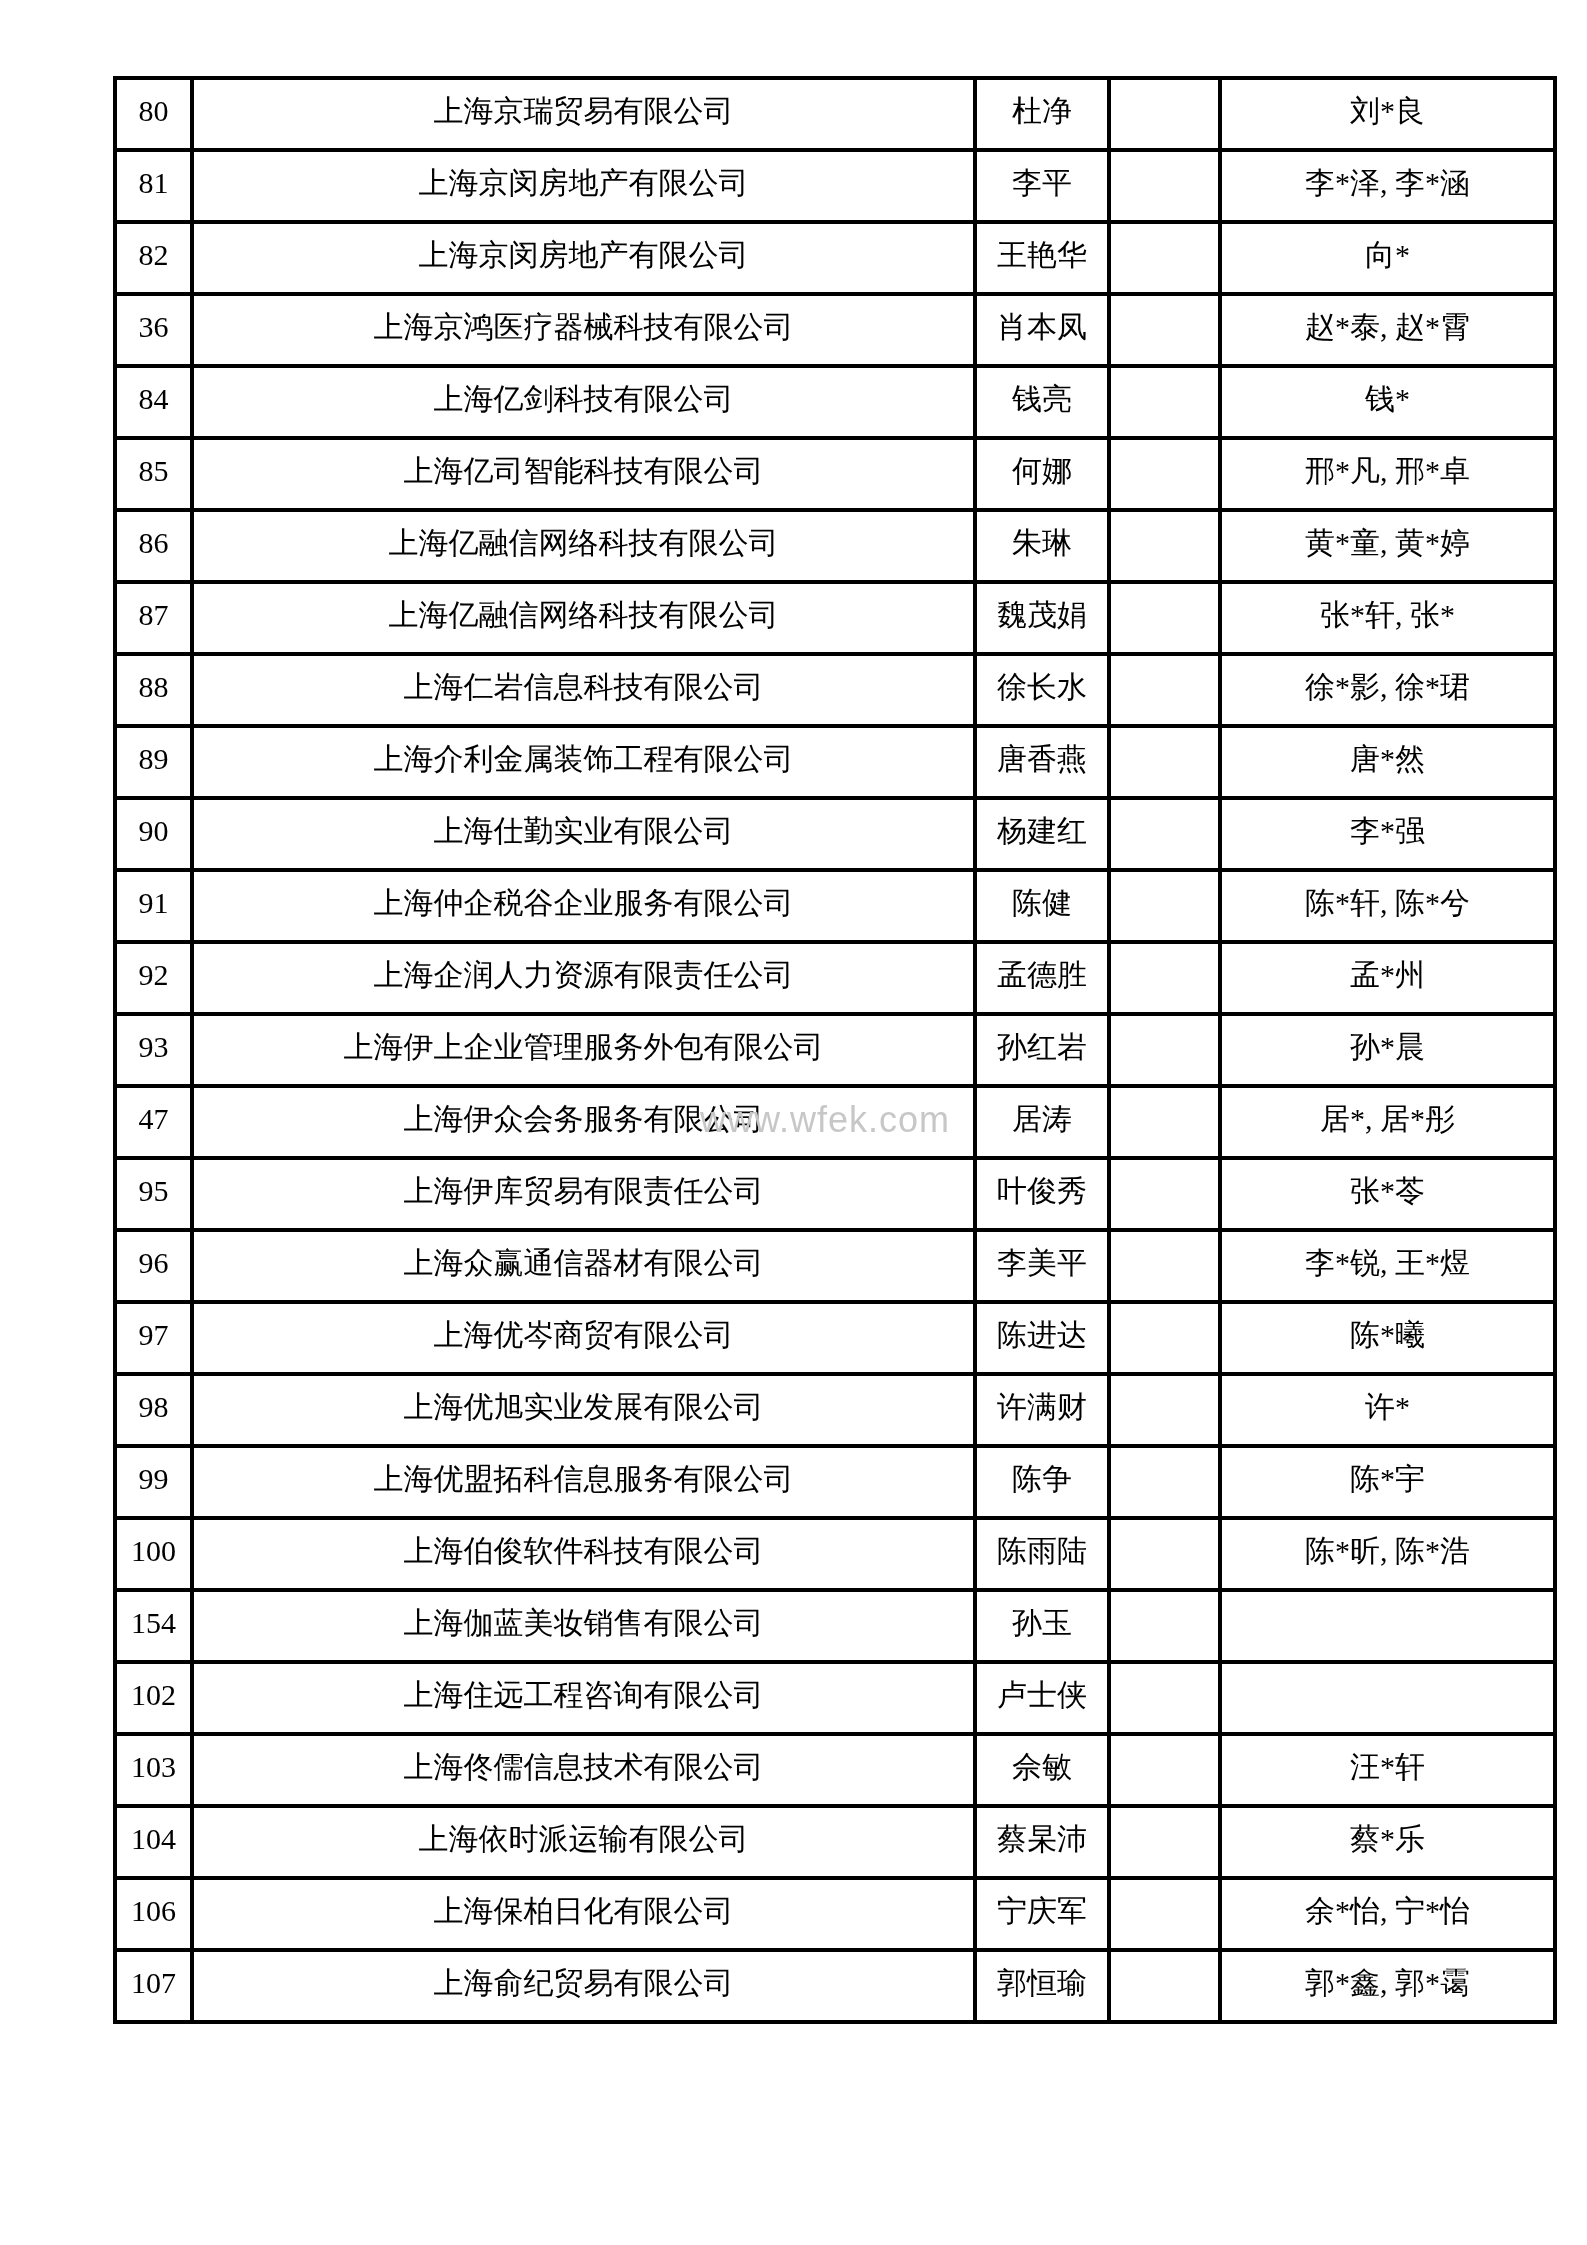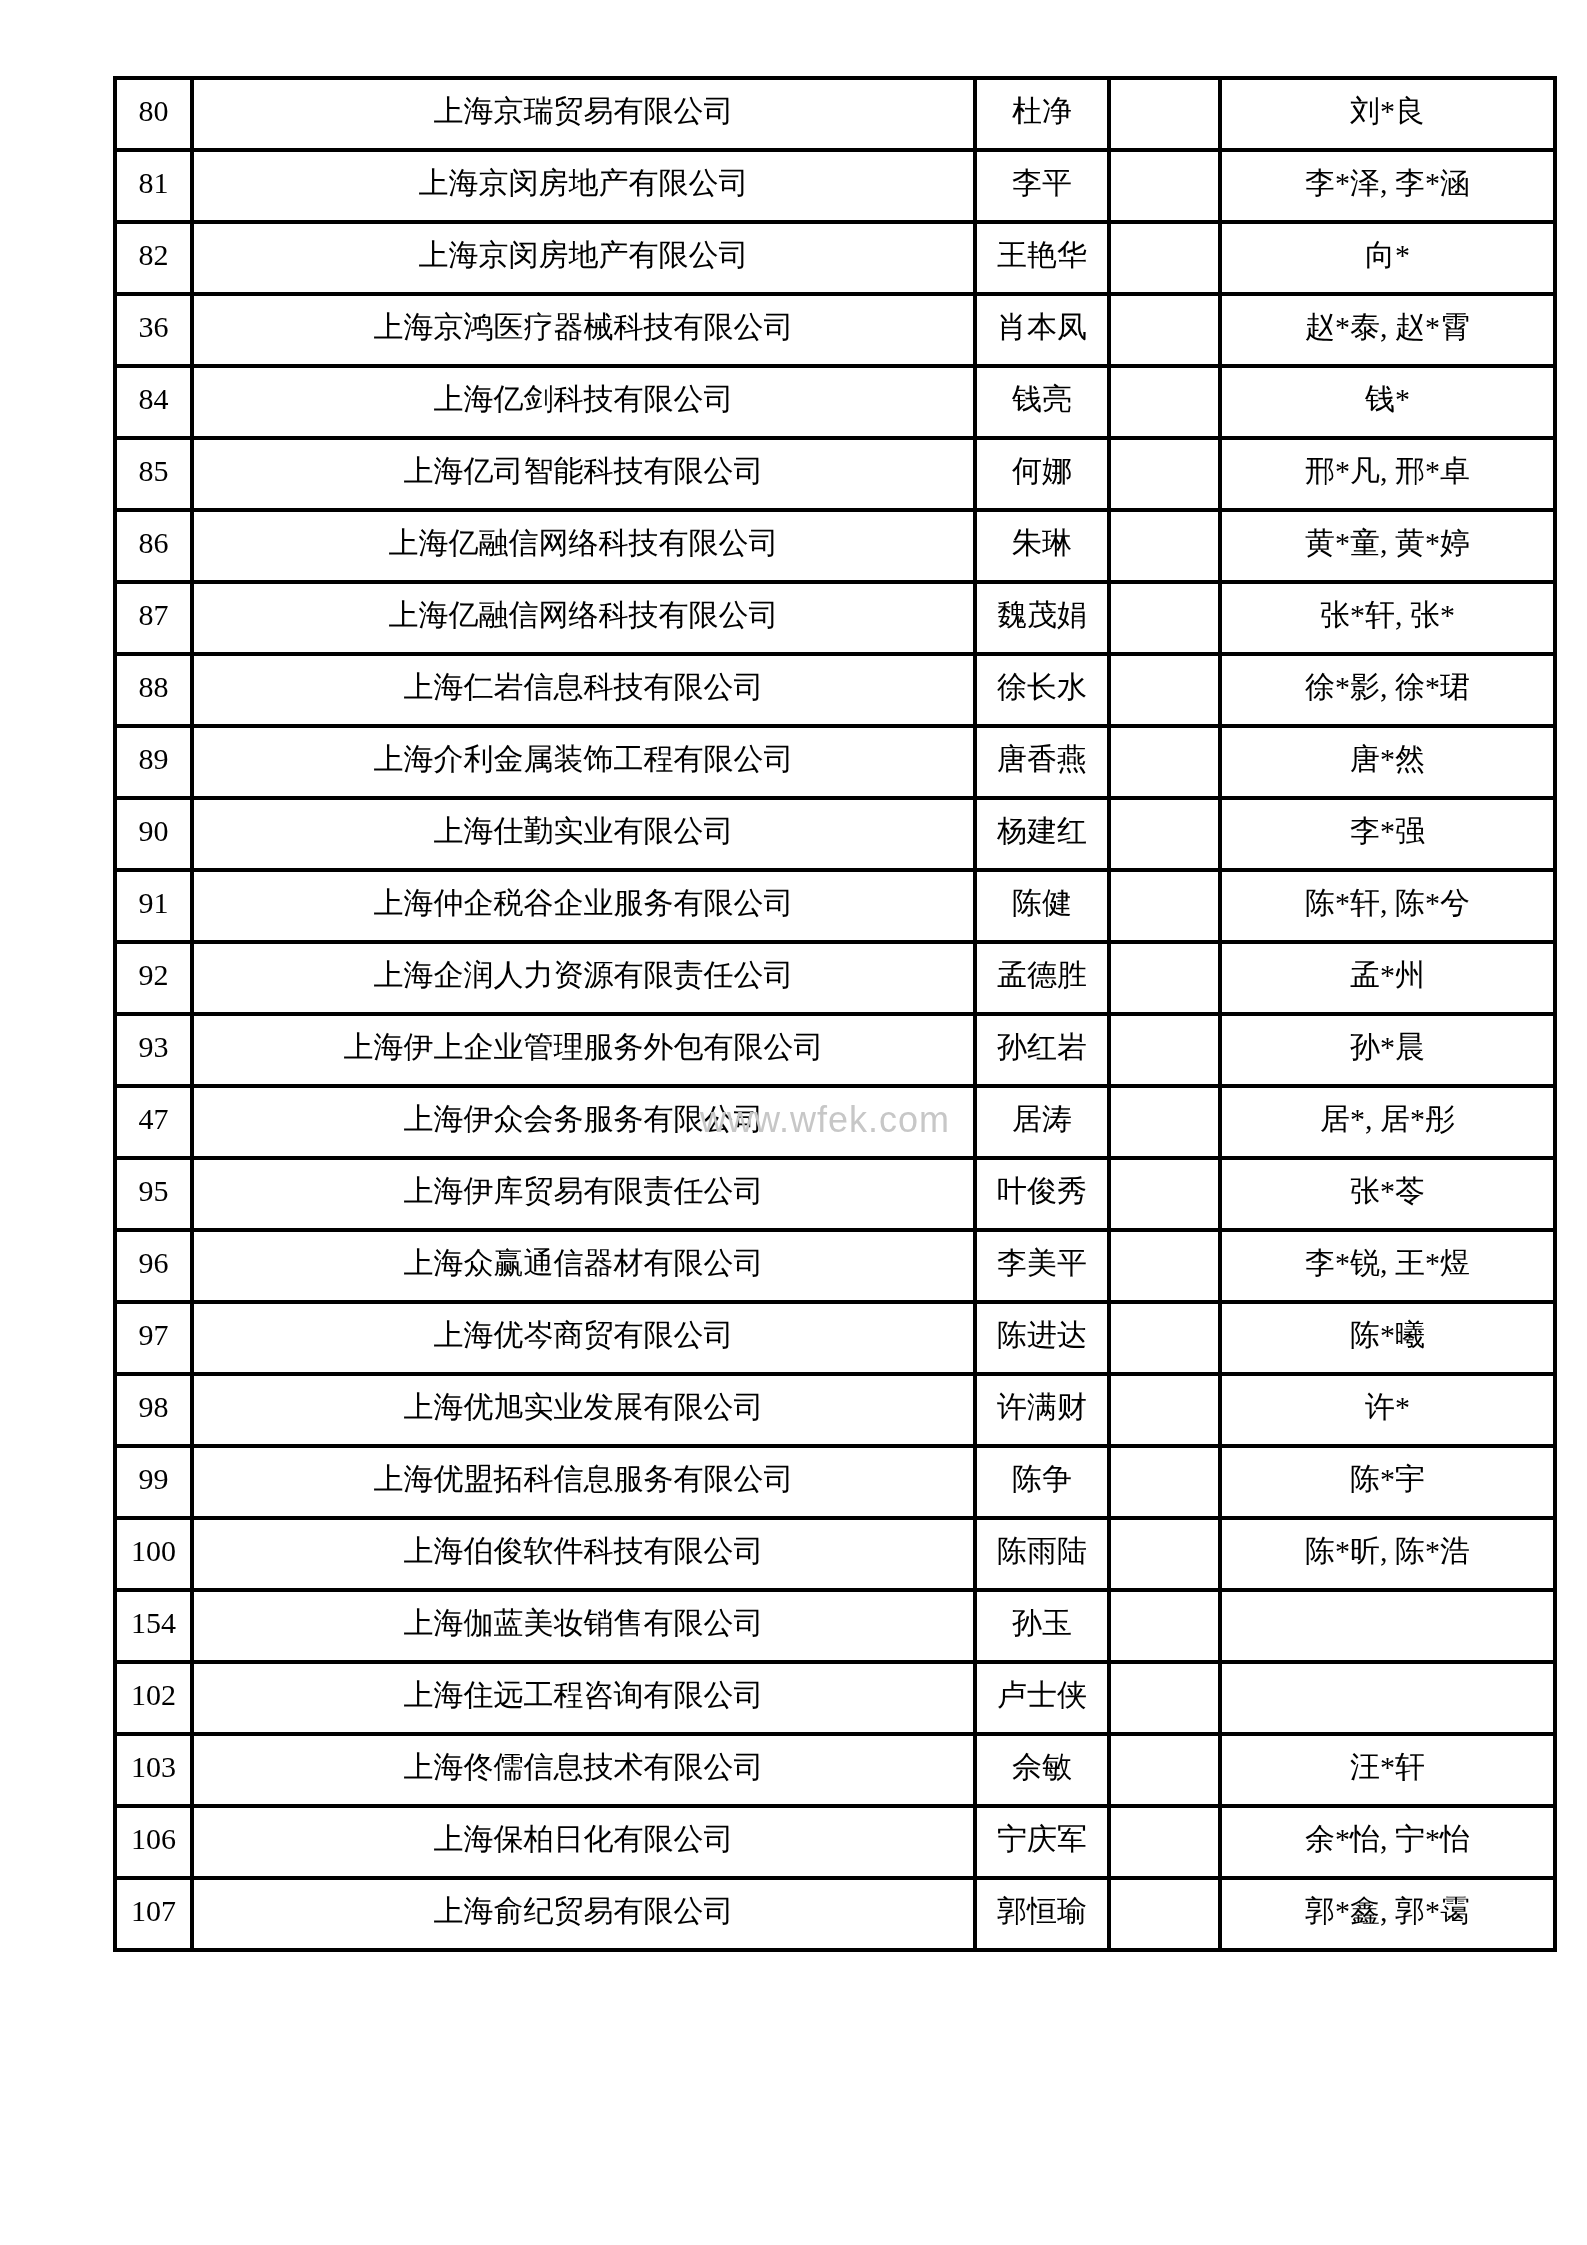--- a/index.html
+++ b/index.html
@@ -228,20 +228,27 @@
           <td></td>
         </tr>
         <tr>
           <td>103</td>
           <td>上海佟儒信息技术有限公司</td>
           <td>佘敏</td>
           <td></td>
           <td>汪*轩</td>
         </tr>
         <tr>
+          <td>104</td>
+          <td>上海依时派运输有限公司</td>
+          <td>蔡杲沛</td>
+          <td></td>
+          <td>蔡*乐</td>
+        </tr>
+        <tr>
           <td>106</td>
           <td>上海保柏日化有限公司</td>
           <td>宁庆军</td>
           <td></td>
           <td>余*怡, 宁*怡</td>
         </tr>
         <tr>
           <td>107</td>
           <td>上海俞纪贸易有限公司</td>
           <td>郭恒瑜</td>

